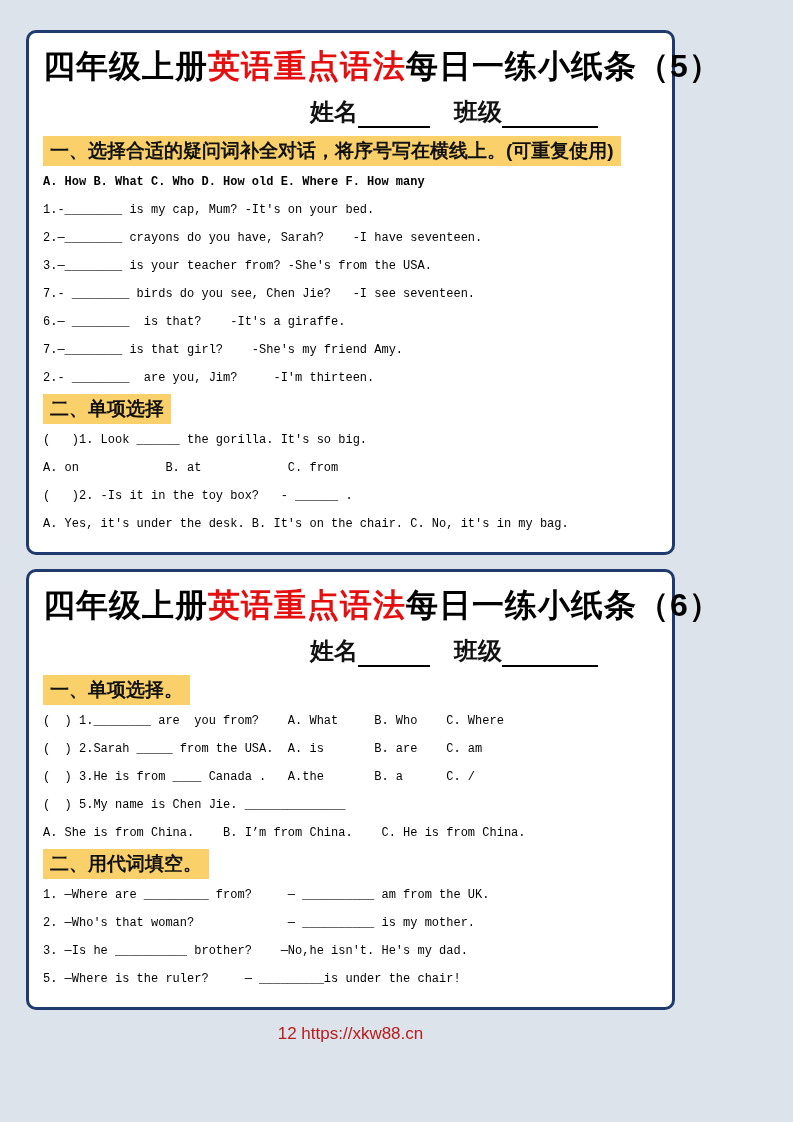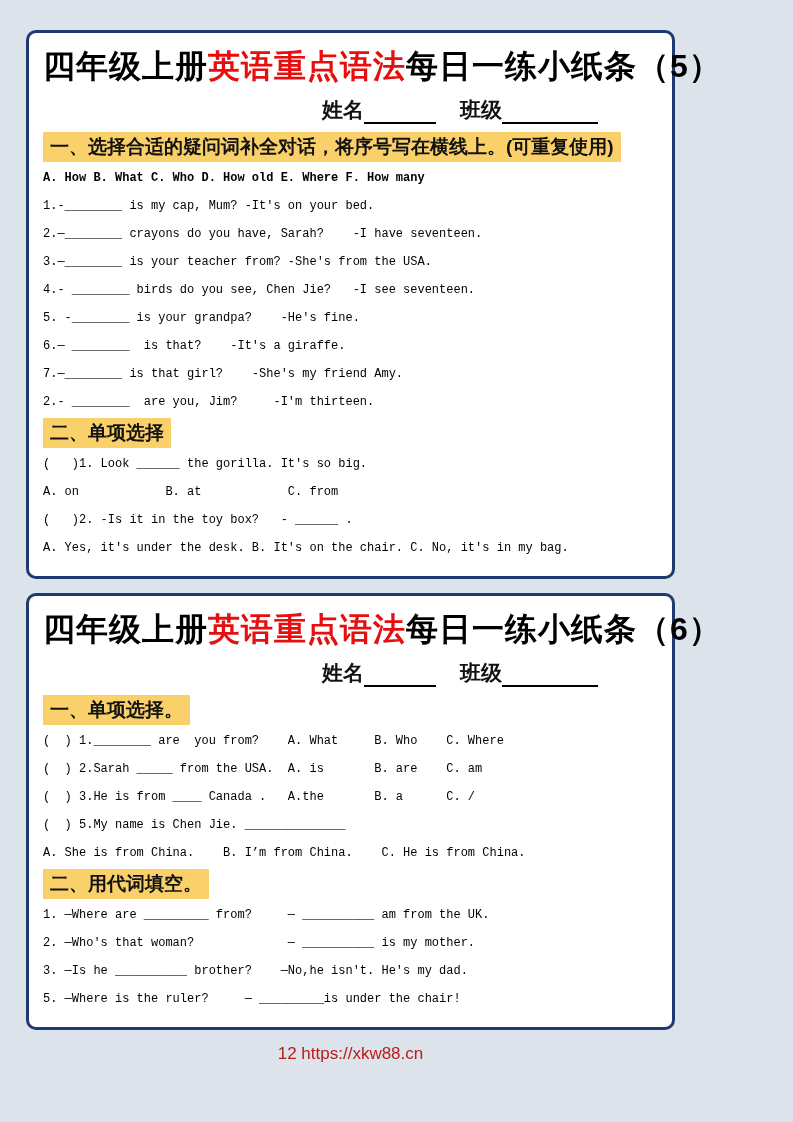--- a/index.html
+++ b/index.html
@@ -24,21 +24,21 @@
     letter-spacing:1px;
     line-height:1.35;
     font-family:"Liberation Sans", sans-serif;
     white-space:nowrap;
   }
   .t-red { color:#e60f0f; }
   .t-black { color:#000; }
   .nameclass {
     text-align:right;
     padding-right:60px;
-    font-size:21px;
+    font-size:24px;
     font-weight:bold;
     margin:8px 0 6px 0;
   }
   .blank-ul {
     display:inline-block;
     border-bottom:2px solid #000;
     height:1em;
     vertical-align:bottom;
   }
   .blank-name { width:72px; margin-right:24px; }
@@ -79,22 +79,21 @@
     </div>
     <div class="nameclass">
       <span>姓名</span><span class="blank-ul blank-name"></span><span>班级</span><span class="blank-ul blank-class"></span>
     </div>
     <div>
       <span class="hl">一、选择合适的疑问词补全对话，将序号写在横线上。(可重复使用)</span>
       <div class="line options">A. How B. What C. Who D. How old E. Where F. How many</div>
       <div class="line">1.-________ is my cap, Mum? -It's on your bed.</div>
       <div class="line">2.—________ crayons do you have, Sarah?    -I have seventeen.</div>
       <div class="line">3.—________ is your teacher from? -She's from the USA.</div>
-      <div class="line">4.- ________ birds do you see, Chen Jie?   -I see seventeen.</div>
-      <div class="line">5. -________ is your grandpa?    -He's fine.</div>
+      <div class="line">7.- ________ birds do you see, Chen Jie?   -I see seventeen.</div>
       <div class="line">6.— ________  is that?    -It's a giraffe.</div>
       <div class="line">7.—________ is that girl?    -She's my friend Amy.</div>
       <div class="line">2.- ________  are you, Jim?     -I'm thirteen.</div>
     </div>
     <div>
       <span class="hl">二、单项选择</span>
       <div class="line">(   )1. Look ______ the gorilla. It's so big.</div>
       <div class="line">A. on            B. at            C. from</div>
       <div class="line">(   )2. -Is it in the toy box?   - ______ .</div>
       <div class="line">A. Yes, it's under the desk. B. It's on the chair. C. No, it's in my bag.</div>

